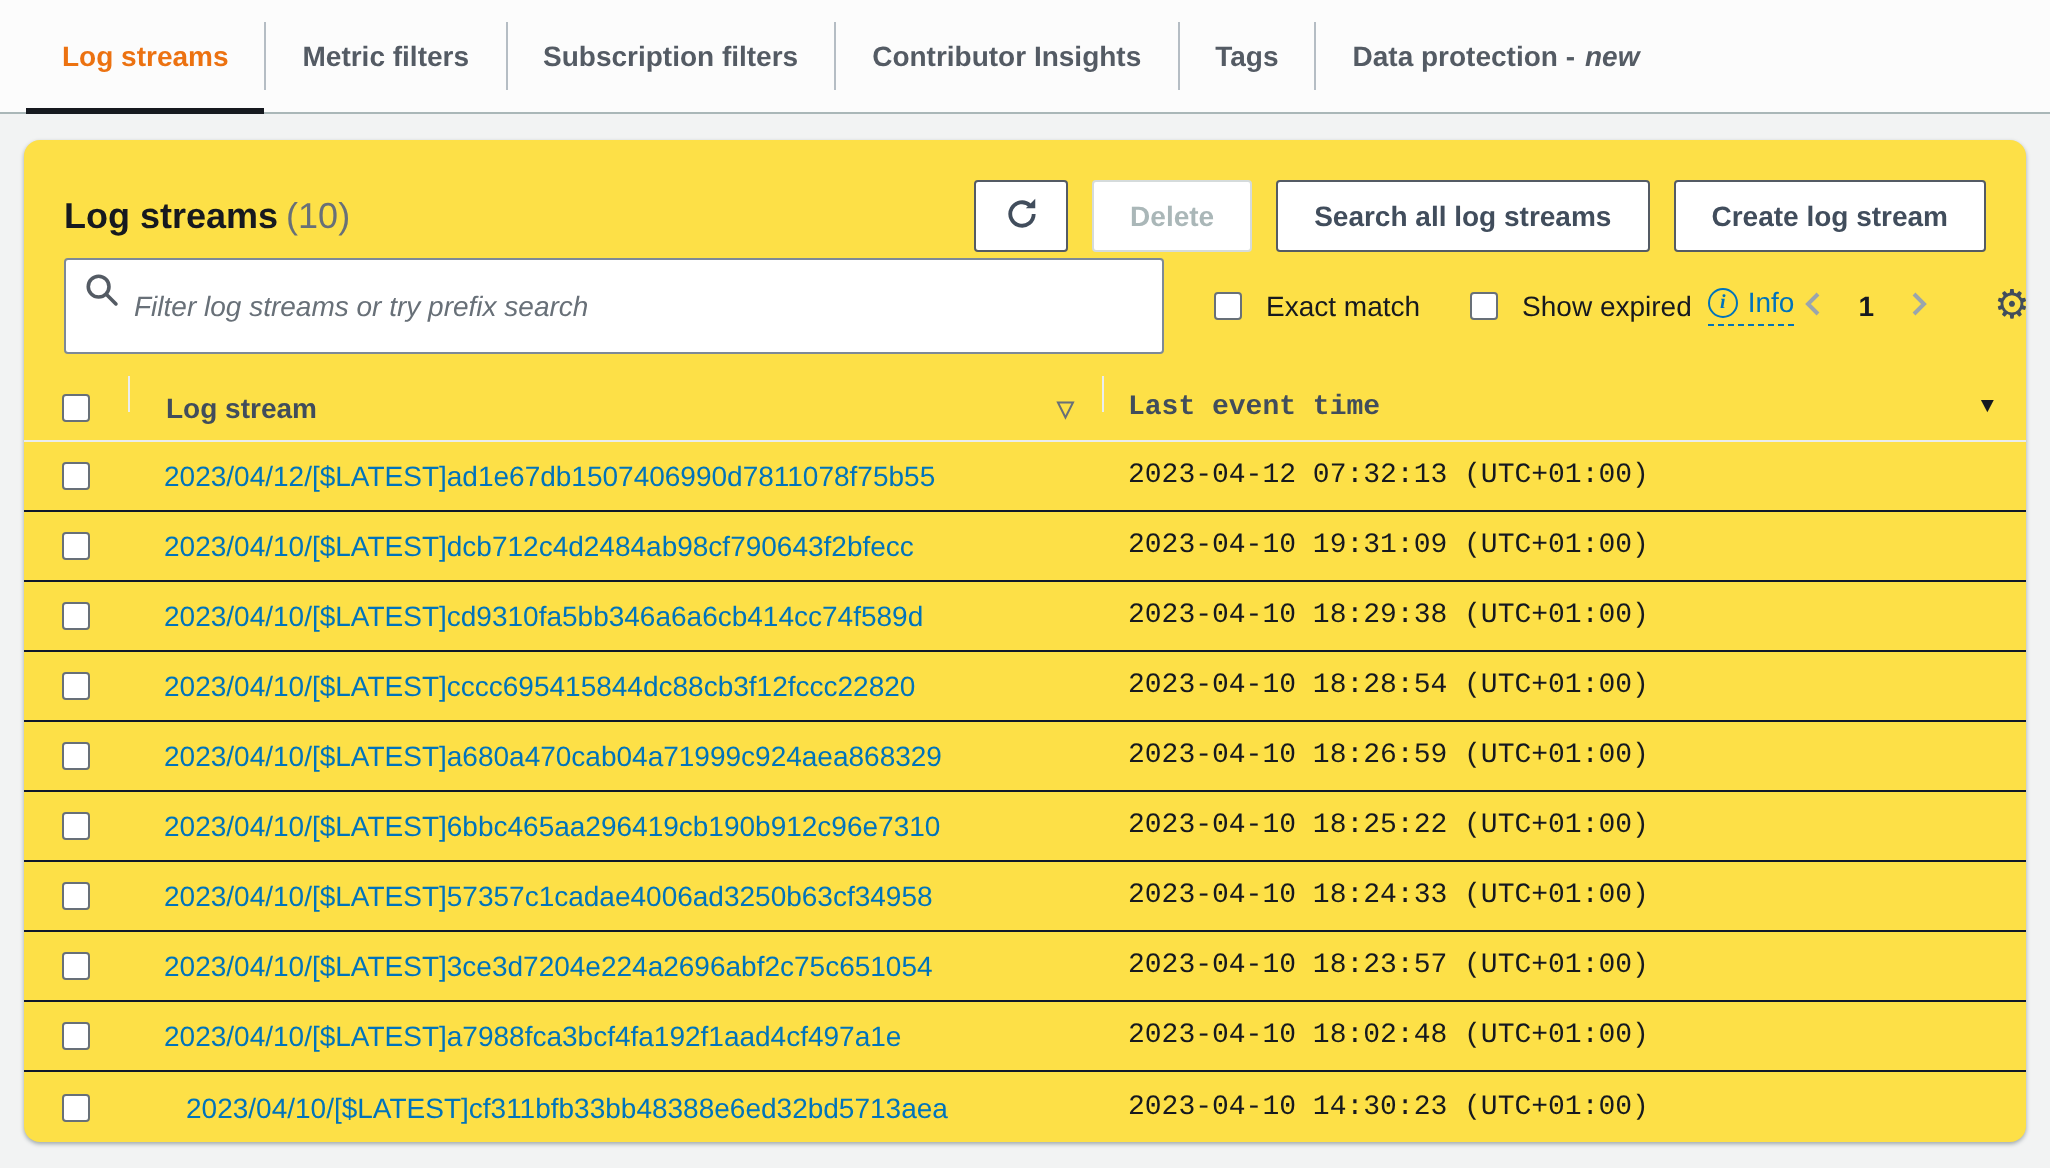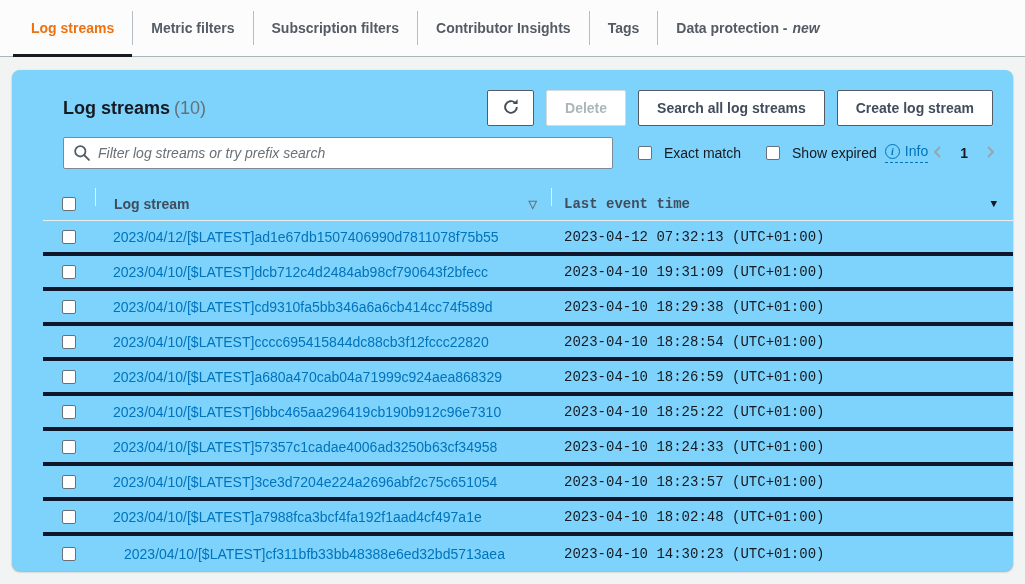--- a/index.html
+++ b/index.html
@@ -40,25 +40,24 @@
     background: #16191f;
   }
   .tab .new-flag { font-style: italic; margin-left: 5px; }
   .tab-sep { width: 1px; background: #b5bdc4; margin: 11px 0; }
 
   
   .card {
     margin: 13px 12px 0 12px;
     width: 1001px;
     height: 501px;
-    background: #7dd3fc;
+    background: #fde047;
     border-radius: 8px;
     box-shadow: 0 1px 2px 0 rgba(0,28,36,0.35);
     overflow: hidden;
-    padding-left: 31px;
   }
 
   
   .card-header {
     display: flex;
     justify-content: space-between;
     align-items: center;
     padding: 20px 20px 0 20px;
     height: 56px;
   }
@@ -86,21 +85,21 @@
 
   
   .filter-row {
     display: flex;
     align-items: center;
     padding: 11px 20px 0 20px;
     height: 43px;
   }
   .search { position: relative; width: 550px; flex: none; }
   .search input {
-    width: 100%; height: 32px;
+    width: 100%; height: 48px;
     border: 1px solid #7d8998;
     border-radius: 2px;
     padding: 0 10px 0 34px;
     font-family: inherit;
     font-size: 14px;
     color: #16191f;
     outline: none;
     background: #fff;
   }
   .search input::placeholder { font-style: italic; color: #687078; }
@@ -164,21 +163,21 @@
   .hdr-sep { width: 1px; height: 18px; background: #eaeded; flex: none; }
   .col-name { flex: 1; display: flex; align-items: center; padding: 0 14px 0 18px; min-width: 0; }
   .col-time { width: 461px; flex: none; display: flex; align-items: center; padding: 0 16px 0 12px; font-family: Liberation Mono, monospace; }
   .sort-caret { margin-left: auto; font-size: 11px; }
   .sort-caret.outline { color: #687078; }
   .sort-caret.solid { color: #16191f; }
 
   .row {
     display: flex; align-items: center;
     height: 35px;
-    border-bottom: 4px solid #0f172a;
+    border-bottom: 1px solid #0f172a;
     font-size: 14px;
   }
   .row:last-child { border-bottom: none; gap: 11px; }
   .row a {
     color: #0073bb; text-decoration: none; cursor: pointer;
     white-space: nowrap; overflow: hidden; text-overflow: ellipsis;
   }
   .row .time { color: #16191f; white-space: nowrap; }
 </style>
 </head>

